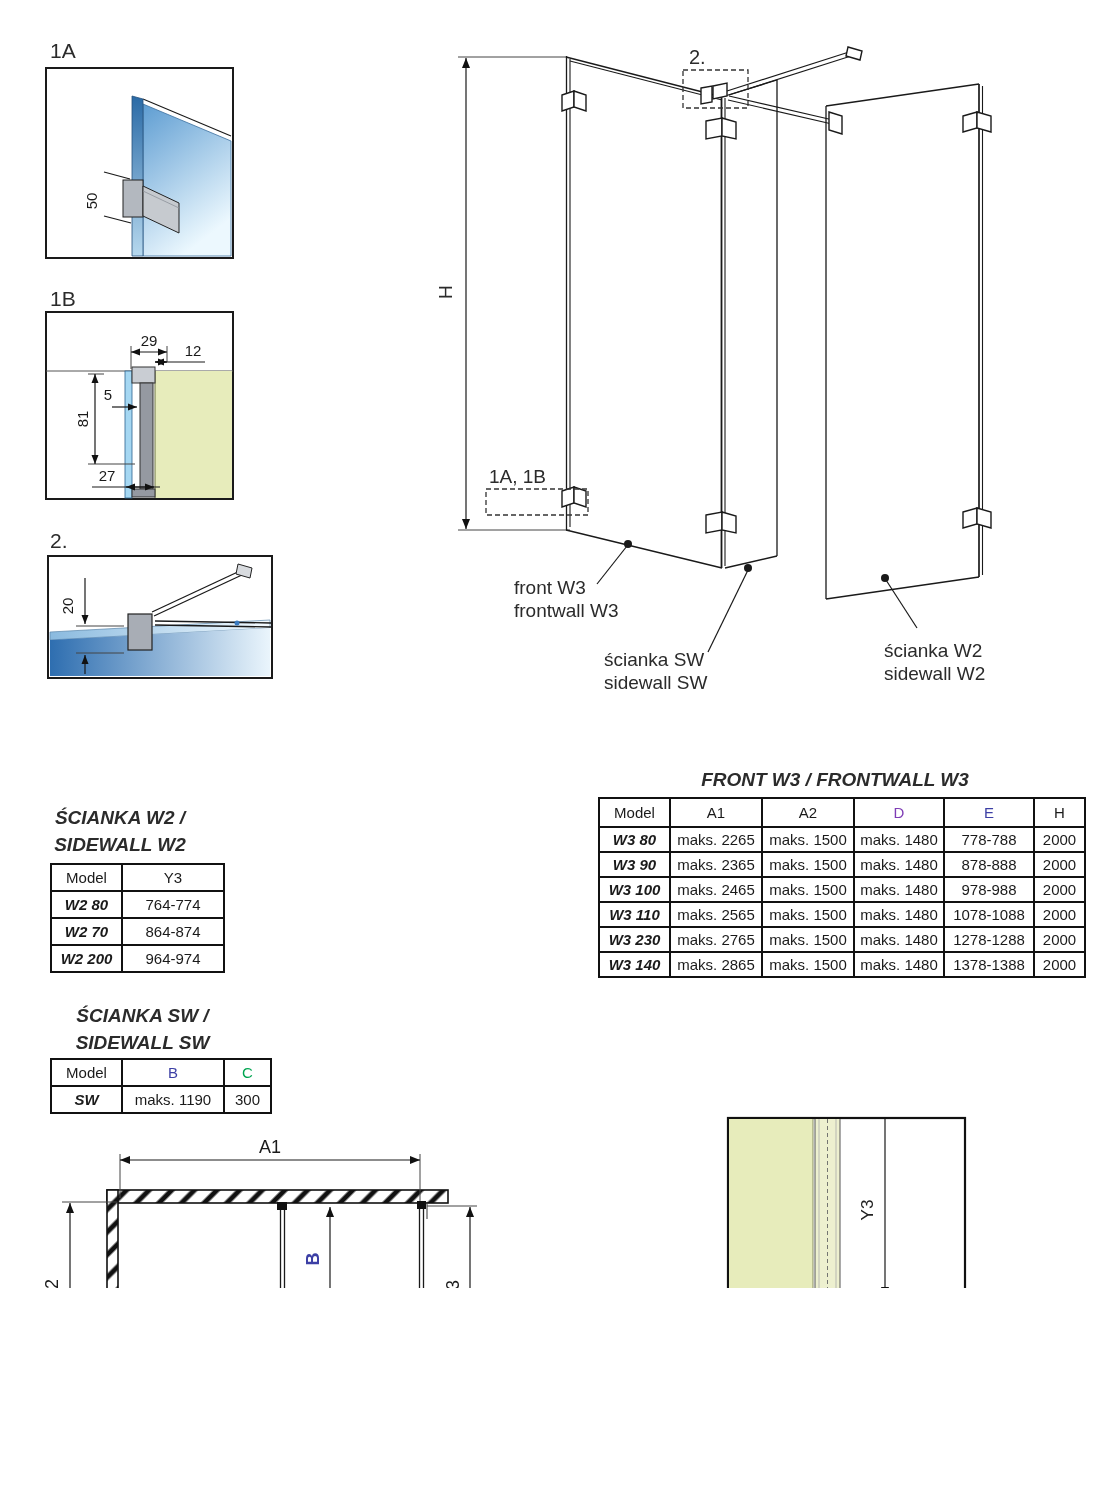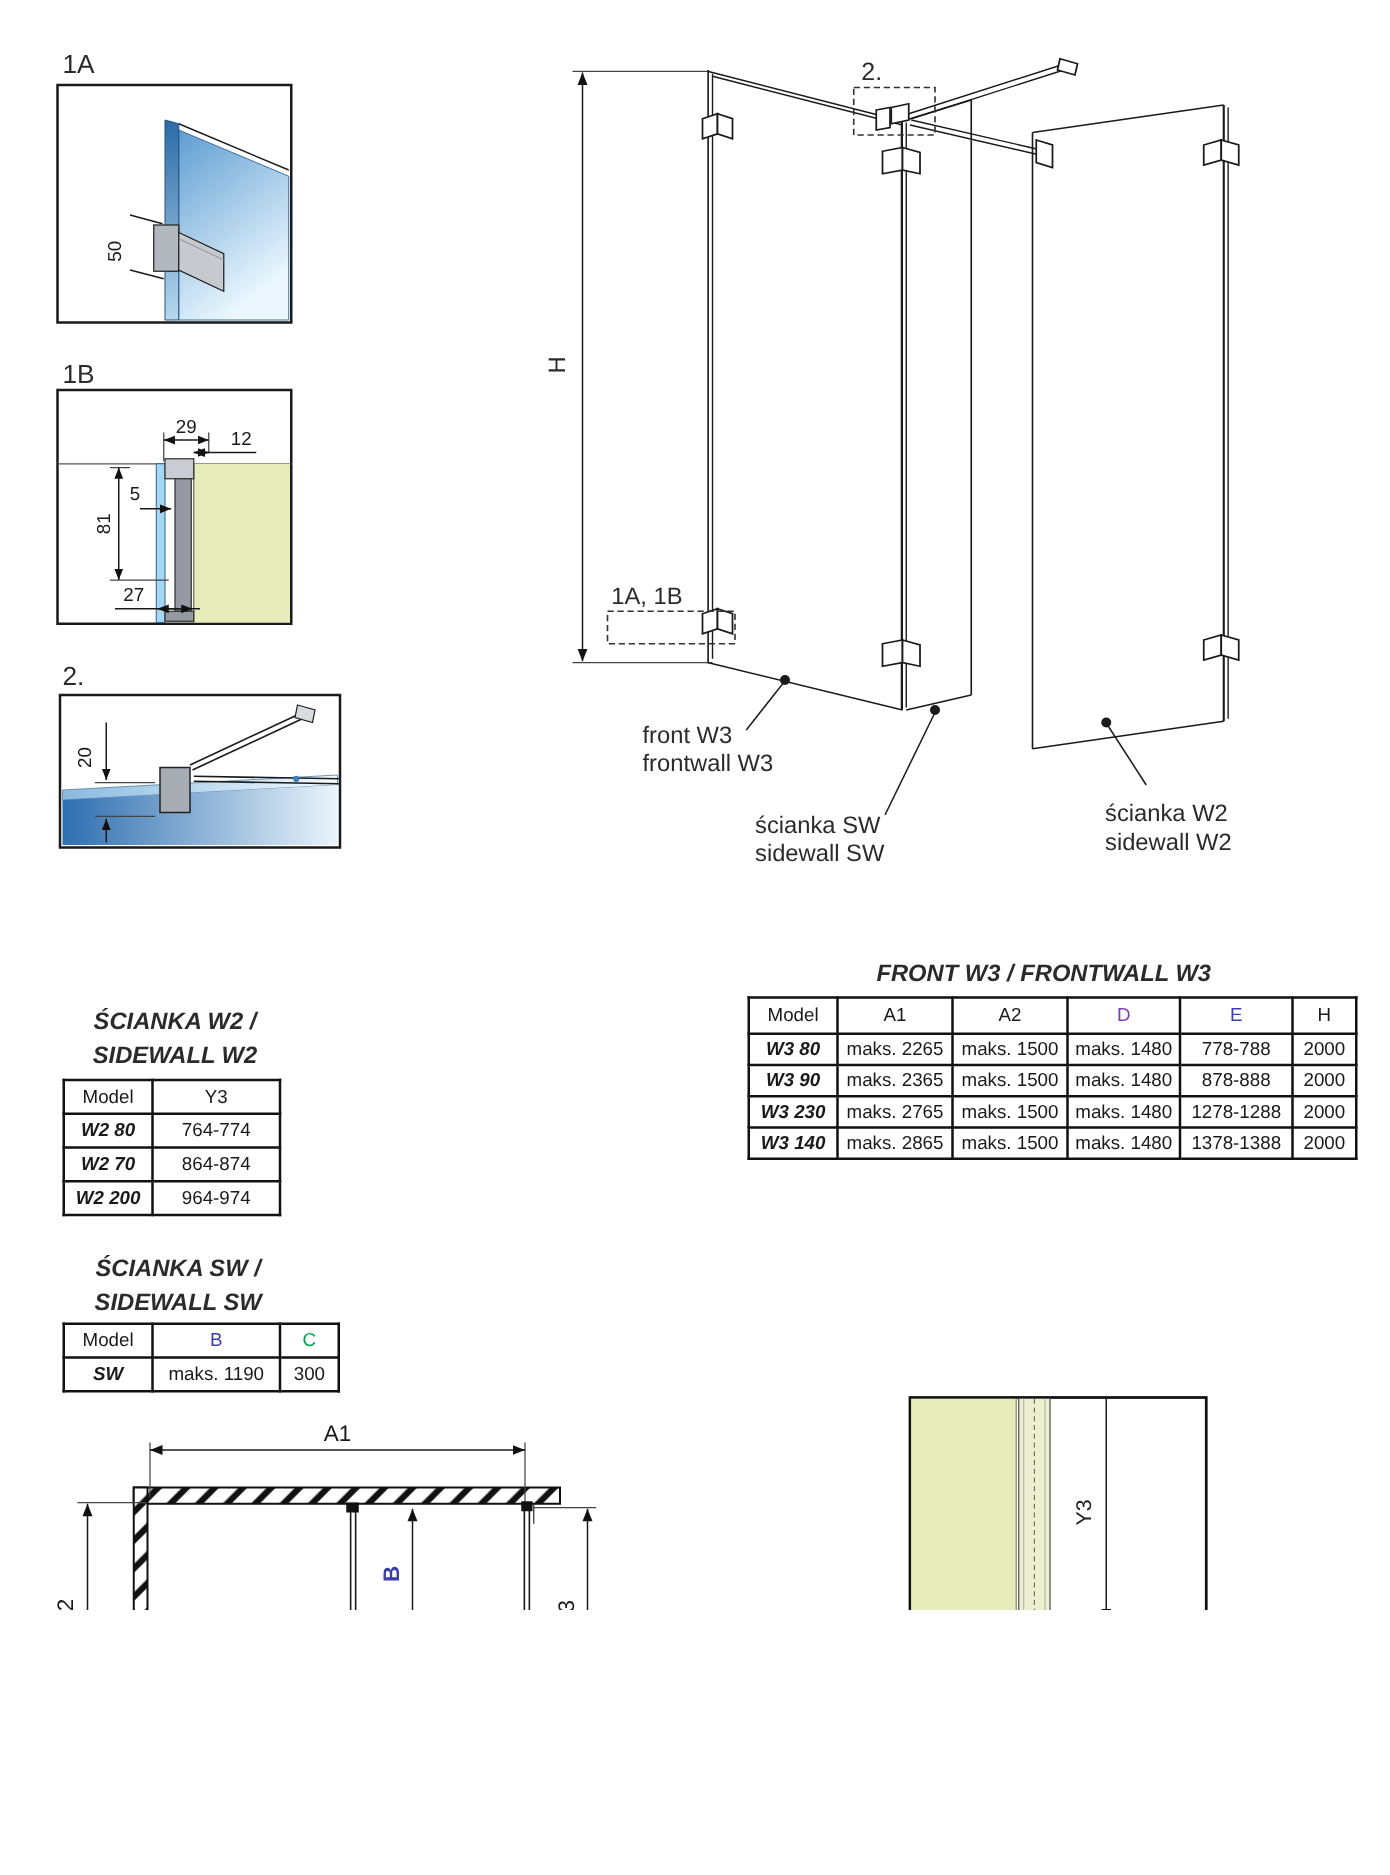--- a/index.html
+++ b/index.html
@@ -241,21 +241,21 @@
       <text x="604" y="689" class="isolbl">sidewall SW</text>
     </g>
     <g>
       <circle cx="885" cy="578" r="4" fill="#1a1a1a"></circle>
       <line x1="886" y1="580" x2="917" y2="628" class="dim"></line>
       <text x="884" y="657" class="isolbl">ścianka W2</text>
       <text x="884" y="680" class="isolbl">sidewall W2</text>
     </g>
   </svg>
 
-  <div class="abs ttl" style="left:52px;top:804px;width:176px">
+  <div class="abs ttl" style="left:32px;top:804px;width:176px">
     <div>ŚCIANKA W2 /</div>
     <div>SIDEWALL W2</div>
   </div>
   <table class="spec abs" style="left:50px;top:863px">
     <tbody>
         <tr style="height:27px">
       <th style="width:61px">Model</th>
       <th style="width:92px;font-weight:normal">Y3</th>
     </tr>
     <tr style="height:27px">
@@ -313,20 +313,36 @@
     </tr>
     <tr style="height:25px">
       <td class="model">W3 90</td>
       <td>maks. 2365</td>
       <td>maks. 1500</td>
       <td>maks. 1480</td>
       <td>878-888</td>
       <td>2000</td>
     </tr>
     <tr style="height:25px">
+      <td class="model">W3 100</td>
+      <td>maks. 2465</td>
+      <td>maks. 1500</td>
+      <td>maks. 1480</td>
+      <td>978-988</td>
+      <td>2000</td>
+    </tr>
+    <tr style="height:25px">
+      <td class="model">W3 110</td>
+      <td>maks. 2565</td>
+      <td>maks. 1500</td>
+      <td>maks. 1480</td>
+      <td>1078-1088</td>
+      <td>2000</td>
+    </tr>
+    <tr style="height:25px">
       <td class="model">W3 230</td>
       <td>maks. 2765</td>
       <td>maks. 1500</td>
       <td>maks. 1480</td>
       <td>1278-1288</td>
       <td>2000</td>
     </tr>
     <tr style="height:25px">
       <td class="model">W3 140</td>
       <td>maks. 2865</td>

